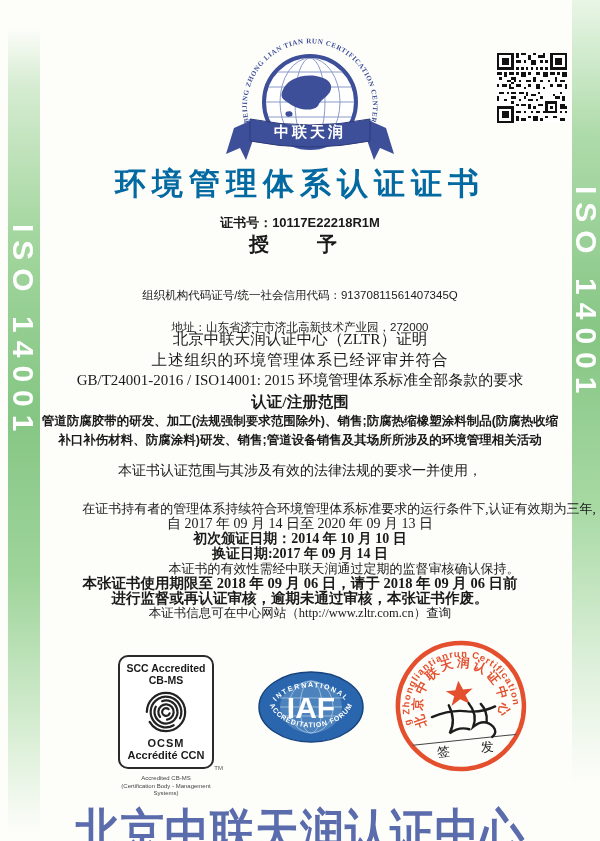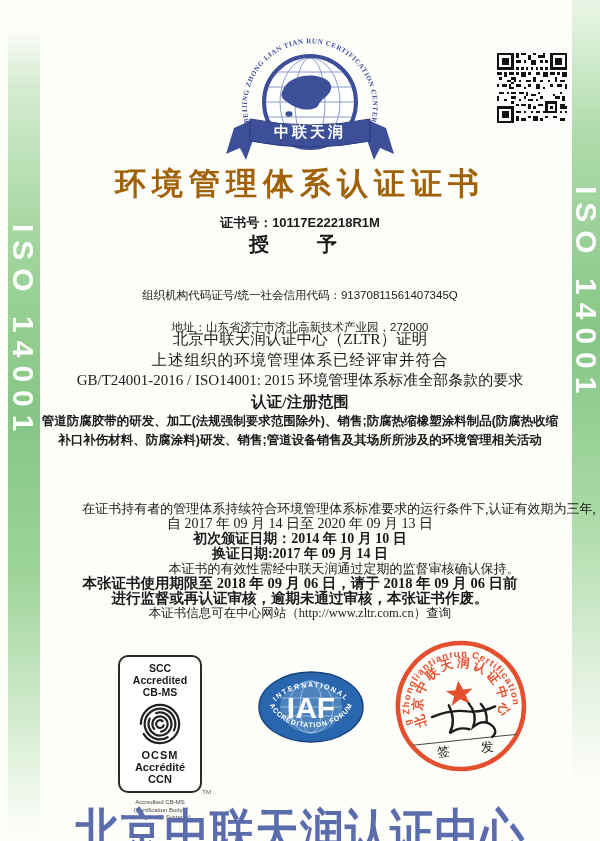--- a/index.html
+++ b/index.html
@@ -25,21 +25,21 @@
     letter-spacing:8px; color:#ffffff; transform:rotate(90deg);
     transform-origin:left top; font-family:"Liberation Sans", sans-serif;
   }
   .iso-left  { left:40px;  top:224px; }
   .iso-right { left:603px; top:186px; }
 
   
   .ln { position:absolute; left:0; width:100%; text-align:center; white-space:nowrap; }
   .serif { font-family:"Liberation Serif", serif; }
 
-  .l-title     { top:163px; font-size:31px; font-weight:bold; letter-spacing:6px; color:#a16207; }
+  .l-title     { top:163px; font-size:31px; font-weight:bold; letter-spacing:6px; color:#0369a1; }
   .l-certno    { top:214px; font-size:13px; font-weight:bold; }
   .l-award     { top:231px; font-size:20px; font-weight:bold; letter-spacing:14px; }
   .l-company   { top:251px; font-size:28px; font-weight:bold; letter-spacing:1px; }
   .l-org       { top:288px; font-size:11.5px; }
   .l-addr      { top:320px; font-size:11.5px; }
   .l-st1       { top:329px; font-size:15.5px; }
   .l-st2       { top:350px; font-size:15.5px; letter-spacing:1px; }
   .l-st3       { top:371px; font-size:15px; }
   .l-scopehead { top:392px; font-size:15.5px; font-weight:bold; }
   .l-scope1    { top:413px; font-size:12.5px; font-weight:bold; }
@@ -52,21 +52,21 @@
   .l-t5 { top:545px; font-size:14px; font-weight:bold; }
   .l-t6 { top:560px; font-size:13px;margin-left:44px; }
   .l-t7 { top:574px; font-size:14.5px; font-weight:bold; }
   .l-t8 { top:589px; font-size:14.5px; font-weight:bold; }
   .l-t9 { top:605px; font-size:12.5px; }
 
   .logo-svg { position:absolute; left:222px; top:28px; width:176px; height:138px; }
   .qr { position:absolute; left:497px; top:53px; width:70px; height:70px; }
 
   
-  .scc { position:absolute; left:118px; top:655px; width:84px; text-align:center; }
+  .scc { position:absolute; left:118px; top:655px; width:96px; text-align:center; }
   .scc-box {
     border:2.5px solid #2a2a2a; border-radius:10px; background:#fff;
     padding:5px 4px 6px 4px; position:relative;
   }
   .scc-box .t1 { font-size:10.5px; font-weight:bold; line-height:1.15; }
   .scc-box .t2 { font-size:10.5px; font-weight:bold; line-height:1.15; }
   .scc-spiral { width:46px; height:46px; margin:3px auto 2px auto; display:block; }
   .scc-box .t3 { font-size:11px; font-weight:bold; letter-spacing:1px; }
   .scc-box .t4 { font-size:11px; font-weight:bold; }
   .scc-tm { position:absolute; right:-11px; bottom:-4px; font-size:6px; color:#555; }
@@ -166,20 +166,21 @@
   <div class="ln l-org">组织机构代码证号/统一社会信用代码：91370811561407345Q</div>
   <div class="ln l-addr">地址：山东省济宁市济北高新技术产业园，272000</div>
 
   <div class="ln l-st2 serif">上述组织的环境管理体系已经评审并符合</div>
   <div class="ln l-st1 serif">北京中联天润认证中心（ZLTR）证明</div>
   <div class="ln l-st3 serif">GB/T24001-2016 / ISO14001: 2015 环境管理体系标准全部条款的要求</div>
   <div class="ln l-scopehead serif">认证/注册范围</div>
   <div class="ln l-scope1">管道防腐胶带的研发、加工(法规强制要求范围除外)、销售;防腐热缩橡塑涂料制品(防腐热收缩</div>
   <div class="ln l-scope2">补口补伤材料、防腐涂料)研发、销售;管道设备销售及其场所所涉及的环境管理相关活动</div>
 
+  <div class="ln l-t0 serif">本证书认证范围与其涉及有效的法律法规的要求一并使用，</div>
   <div class="ln l-t2 serif">在证书持有者的管理体系持续符合环境管理体系标准要求的运行条件下,认证有效期为三年,</div>
   <div class="ln l-t3 serif">自 2017 年 09 月 14 日至 2020 年 09 月 13 日</div>
   <div class="ln l-t4 serif">初次颁证日期：2014 年 10 月 10 日</div>
   <div class="ln l-t5 serif">换证日期:2017 年 09 月 14 日</div>
   <div class="ln l-t6 serif">本证书的有效性需经中联天润通过定期的监督审核确认保持。</div>
   <div class="ln l-t7 serif">本张证书使用期限至 2018 年 09 月 06 日，请于 2018 年 09 月 06 日前</div>
   <div class="ln l-t9 serif">本证书信息可在中心网站（http://www.zltr.com.cn）查询</div>
   <div class="ln l-t8 serif">进行监督或再认证审核，逾期未通过审核，本张证书作废。</div>
 
   <div class="scc">

